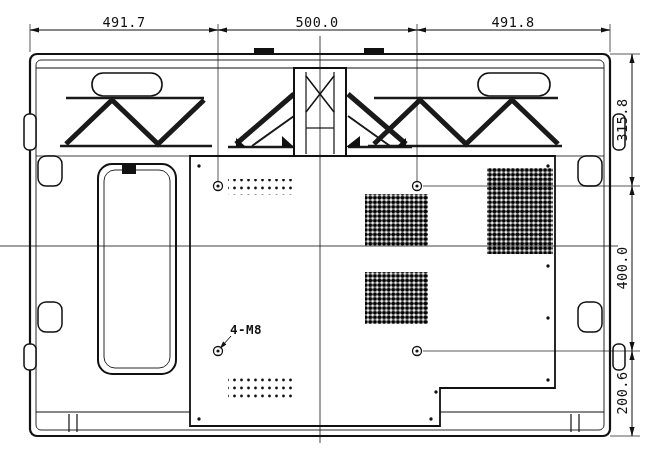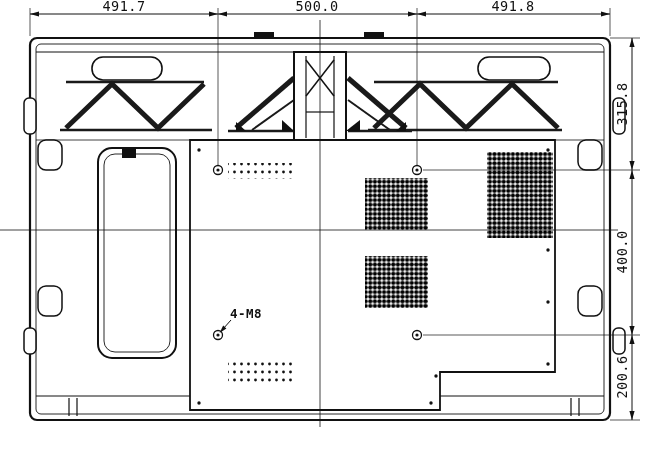--- a/index.html
+++ b/index.html
@@ -1,17 +1,17 @@
 <!DOCTYPE html>
 <html><head>
 <meta charset="utf-8">
 <style>
   html,body{margin:0;padding:0;background:#ffffff;}
   .stage{position:relative;width:649px;height:427px;background:#fff;overflow:hidden;
-         font-family:"DejaVu Sans Mono","Liberation Mono",monospace;}
+         font-family:"DejaVu Sans Mono","Liberation Mono",monospace;margin-top:16px;}
   svg{display:block;width:649px;height:455px;}
   text{fill:#111;}
   .dim{font-size:13.5px;letter-spacing:0.5px;}
   .note{font-size:12.5px;font-weight:bold;letter-spacing:0.5px;}
 </style>
 </head>
 <body>
 
 <div class="stage">
 <svg viewBox="0 0 649 455">

